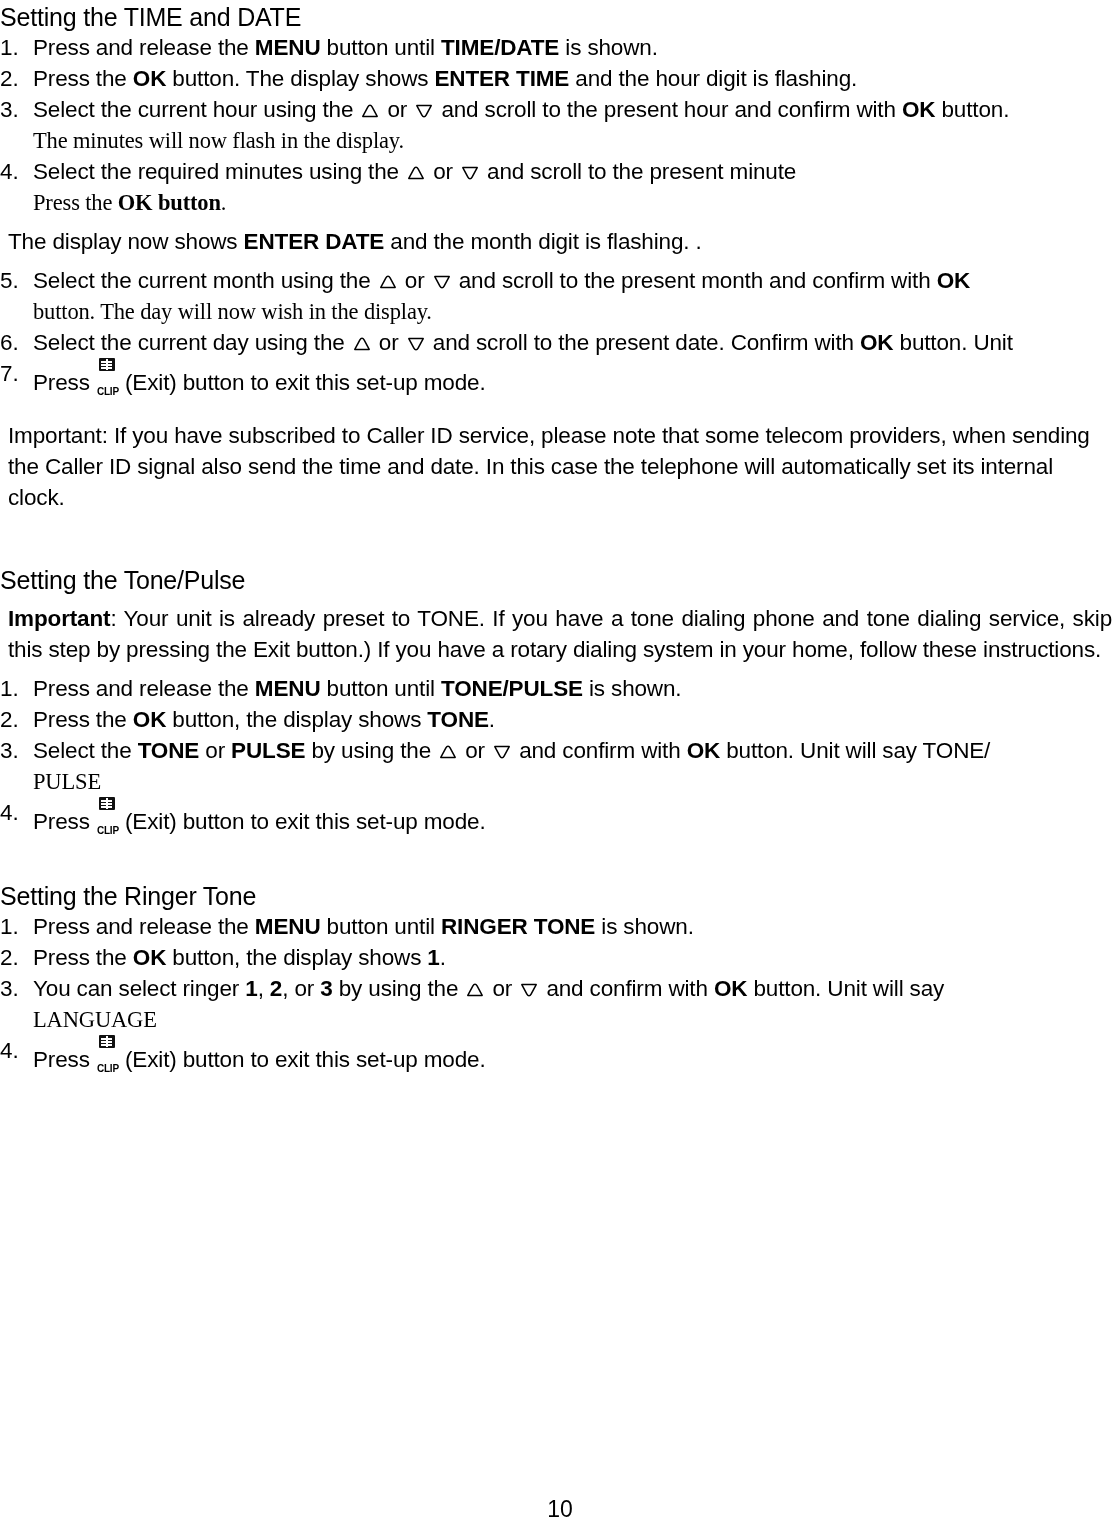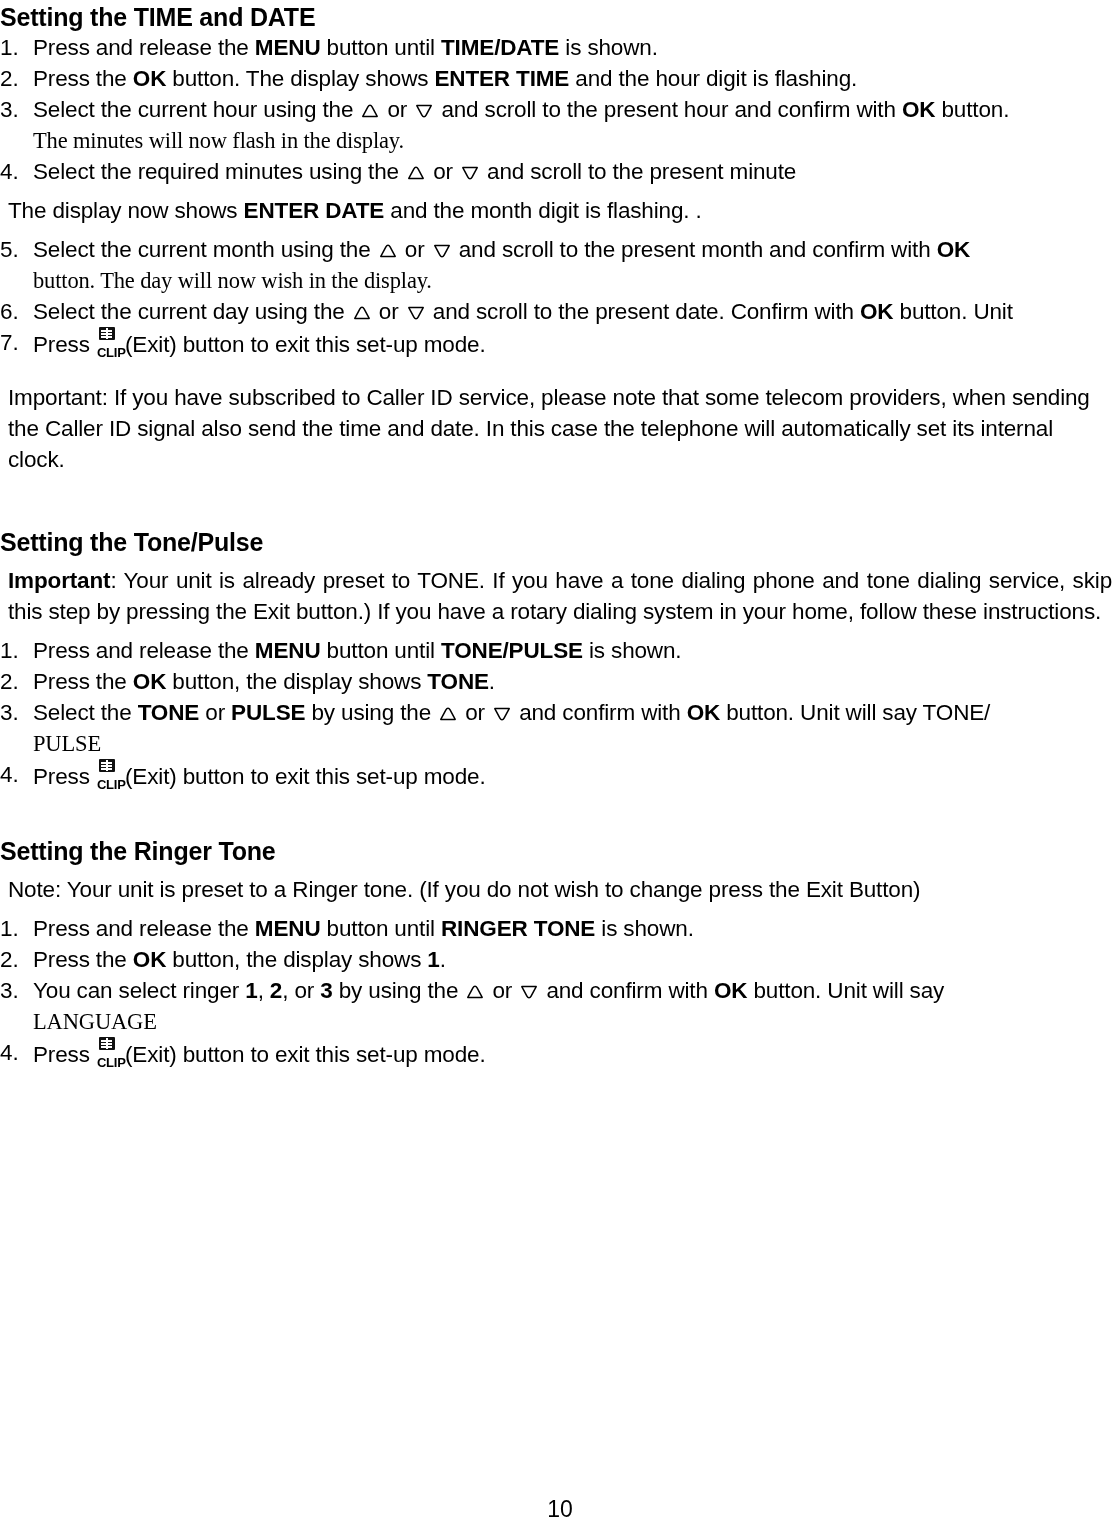--- a/index.html
+++ b/index.html
@@ -24,21 +24,21 @@
   }
   .content {
     position: absolute;
     left: 0px;
     top: 2px;
     width: 1120px;
   }
 
   h2.section-heading {
     font-size: 25px;
-    font-weight: bold;
+    font-weight: normal;
     line-height: 30px;
     margin: 0;
     padding: 0;
     letter-spacing: -0.2px;
   }
 
   p.para {
     font-size: 22.5px;
     line-height: 31px;
     margin: 8px;
@@ -126,26 +126,26 @@
     position: absolute;
     left: 2.5px;
     top: 3px;
     width: 11px;
     height: 1.5px;
     background: #ffffff;
     box-shadow: 0 3px 0 0 #ffffff, 0 6px 0 0 #ffffff;
   }
   .clip-glyph .clip-label {
     display: block;
-    font-size: 13px;
+    font-size: 10px;
     font-weight: bold;
     line-height: 9px;
     text-align: center;
     letter-spacing: -0.2px;
-    margin-top: 8px;
+    margin-top: 16px;
   }
 
   .page-number {
     position: absolute;
     left: 0;
     right: 0;
     bottom: 18px;
     text-align: center;
     font-size: 23px;
     line-height: 26px;
@@ -164,20 +164,21 @@
             <path d="M10 2.2 C11.0 2.2 11.6 2.9 12.1 3.8 L17.2 13.4 L2.8 13.4 L7.9 3.8 C8.4 2.9 9.0 2.2 10 2.2 Z" fill="none" stroke="#000" stroke-width="1.5" stroke-linejoin="round"></path>
           </svg></span> or <span class="tri"><svg width="20" height="16" viewBox="0 0 20 16">
             <path d="M10 13.8 C9.0 13.8 8.4 13.1 7.9 12.2 L2.8 2.6 L17.2 2.6 L12.1 12.2 C11.6 13.1 11.0 13.8 10 13.8 Z" fill="none" stroke="#000" stroke-width="1.5" stroke-linejoin="round"></path>
           </svg></span> and scroll to the present hour and confirm with <b>OK</b> button.</div>
       <div class="cont-line">The minutes will now flash in the display.</div>
       <div class="num-item"><span class="num">4.</span>Select the required minutes using the <span class="tri"><svg width="20" height="16" viewBox="0 0 20 16">
             <path d="M10 2.2 C11.0 2.2 11.6 2.9 12.1 3.8 L17.2 13.4 L2.8 13.4 L7.9 3.8 C8.4 2.9 9.0 2.2 10 2.2 Z" fill="none" stroke="#000" stroke-width="1.5" stroke-linejoin="round"></path>
           </svg></span> or <span class="tri"><svg width="20" height="16" viewBox="0 0 20 16">
             <path d="M10 13.8 C9.0 13.8 8.4 13.1 7.9 12.2 L2.8 2.6 L17.2 2.6 L12.1 12.2 C11.6 13.1 11.0 13.8 10 13.8 Z" fill="none" stroke="#000" stroke-width="1.5" stroke-linejoin="round"></path>
           </svg></span> and scroll to the present minute</div>
+      <div class="cont-line">Press the <b>OK button</b>.</div>
       <p class="para">The display now shows <b>ENTER DATE</b> and the month digit is flashing. .</p>
       <div class="num-item justify"><span class="num">5.</span>Select the current month using the <span class="tri"><svg width="20" height="16" viewBox="0 0 20 16">
             <path d="M10 2.2 C11.0 2.2 11.6 2.9 12.1 3.8 L17.2 13.4 L2.8 13.4 L7.9 3.8 C8.4 2.9 9.0 2.2 10 2.2 Z" fill="none" stroke="#000" stroke-width="1.5" stroke-linejoin="round"></path>
           </svg></span> or <span class="tri"><svg width="20" height="16" viewBox="0 0 20 16">
             <path d="M10 13.8 C9.0 13.8 8.4 13.1 7.9 12.2 L2.8 2.6 L17.2 2.6 L12.1 12.2 C11.6 13.1 11.0 13.8 10 13.8 Z" fill="none" stroke="#000" stroke-width="1.5" stroke-linejoin="round"></path>
           </svg></span>  and scroll to the present month and confirm with <b>OK</b></div>
       <div class="cont-line">button. The day will now wish in the display.</div>
       <div class="num-item"><span class="num">6.</span>Select the current day using the <span class="tri"><svg width="20" height="16" viewBox="0 0 20 16">
             <path d="M10 2.2 C11.0 2.2 11.6 2.9 12.1 3.8 L17.2 13.4 L2.8 13.4 L7.9 3.8 C8.4 2.9 9.0 2.2 10 2.2 Z" fill="none" stroke="#000" stroke-width="1.5" stroke-linejoin="round"></path>
           </svg></span> or <span class="tri"><svg width="20" height="16" viewBox="0 0 20 16">
@@ -193,21 +194,20 @@
       <div class="num-item"><span class="num">2.</span>Press the <b>OK</b> button, the display shows <b>TONE</b>.</div>
       <div class="num-item justify"><span class="num">3.</span>Select the <b>TONE</b> or <b>PULSE</b> by using the <span class="tri"><svg width="20" height="16" viewBox="0 0 20 16">
             <path d="M10 2.2 C11.0 2.2 11.6 2.9 12.1 3.8 L17.2 13.4 L2.8 13.4 L7.9 3.8 C8.4 2.9 9.0 2.2 10 2.2 Z" fill="none" stroke="#000" stroke-width="1.5" stroke-linejoin="round"></path>
           </svg></span> or <span class="tri"><svg width="20" height="16" viewBox="0 0 20 16">
             <path d="M10 13.8 C9.0 13.8 8.4 13.1 7.9 12.2 L2.8 2.6 L17.2 2.6 L12.1 12.2 C11.6 13.1 11.0 13.8 10 13.8 Z" fill="none" stroke="#000" stroke-width="1.5" stroke-linejoin="round"></path>
           </svg></span> and confirm with <b>OK</b> button. Unit will say TONE/</div>
       <div class="cont-line">PULSE</div>
       <div class="num-item"><span class="num">4.</span>Press <span class="clip-glyph"><span class="clip-book"></span><span class="clip-label">CLIP</span></span> (Exit) button to exit this set-up mode.</div>
       <div class="gap-lg"></div>
       <h2 class="section-heading">Setting the Ringer Tone</h2>
-      <p class="para">Note: Your unit is preset to a Ringer tone. (If you do not wish to change press the Exit Button)</p>
       <div class="num-item"><span class="num">1.</span>Press and release the <b>MENU</b> button until <b>RINGER TONE</b> is shown.</div>
       <div class="num-item"><span class="num">2.</span>Press the <b>OK</b> button, the display shows <b>1</b>.</div>
       <div class="num-item justify"><span class="num">3.</span>You can select ringer <b>1</b>, <b>2</b>, or <b>3</b> by using the <span class="tri"><svg width="20" height="16" viewBox="0 0 20 16">
             <path d="M10 2.2 C11.0 2.2 11.6 2.9 12.1 3.8 L17.2 13.4 L2.8 13.4 L7.9 3.8 C8.4 2.9 9.0 2.2 10 2.2 Z" fill="none" stroke="#000" stroke-width="1.5" stroke-linejoin="round"></path>
           </svg></span> or <span class="tri"><svg width="20" height="16" viewBox="0 0 20 16">
             <path d="M10 13.8 C9.0 13.8 8.4 13.1 7.9 12.2 L2.8 2.6 L17.2 2.6 L12.1 12.2 C11.6 13.1 11.0 13.8 10 13.8 Z" fill="none" stroke="#000" stroke-width="1.5" stroke-linejoin="round"></path>
           </svg></span> and confirm with <b>OK</b> button. Unit will say</div>
       <div class="cont-line">LANGUAGE</div>
       <div class="num-item"><span class="num">4.</span>Press <span class="clip-glyph"><span class="clip-book"></span><span class="clip-label">CLIP</span></span> (Exit) button to exit this set-up mode.</div>
     </div>

